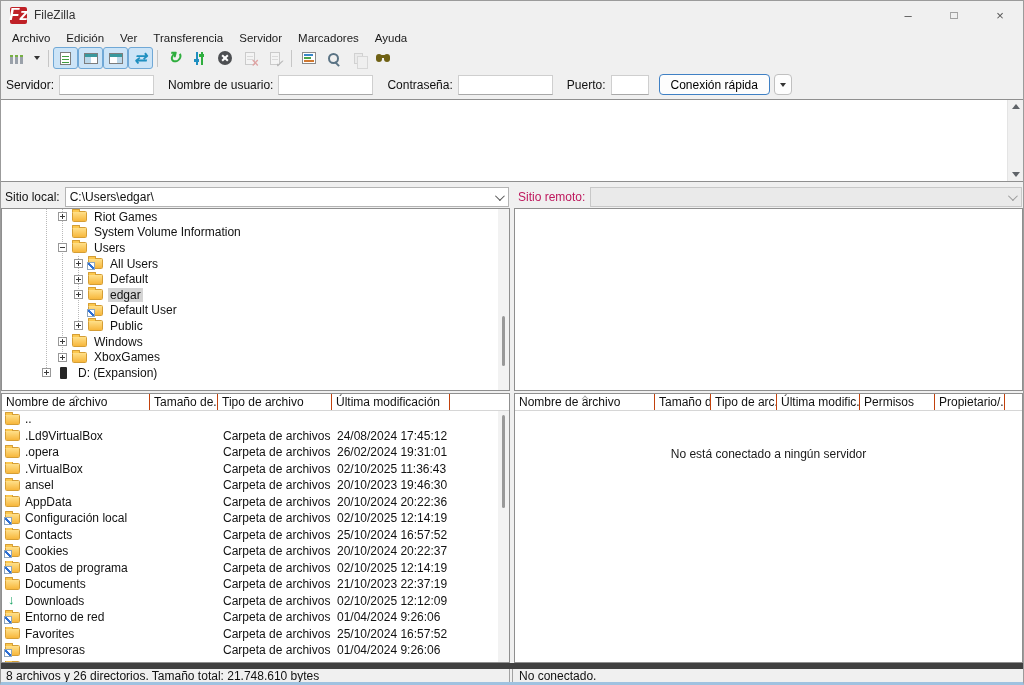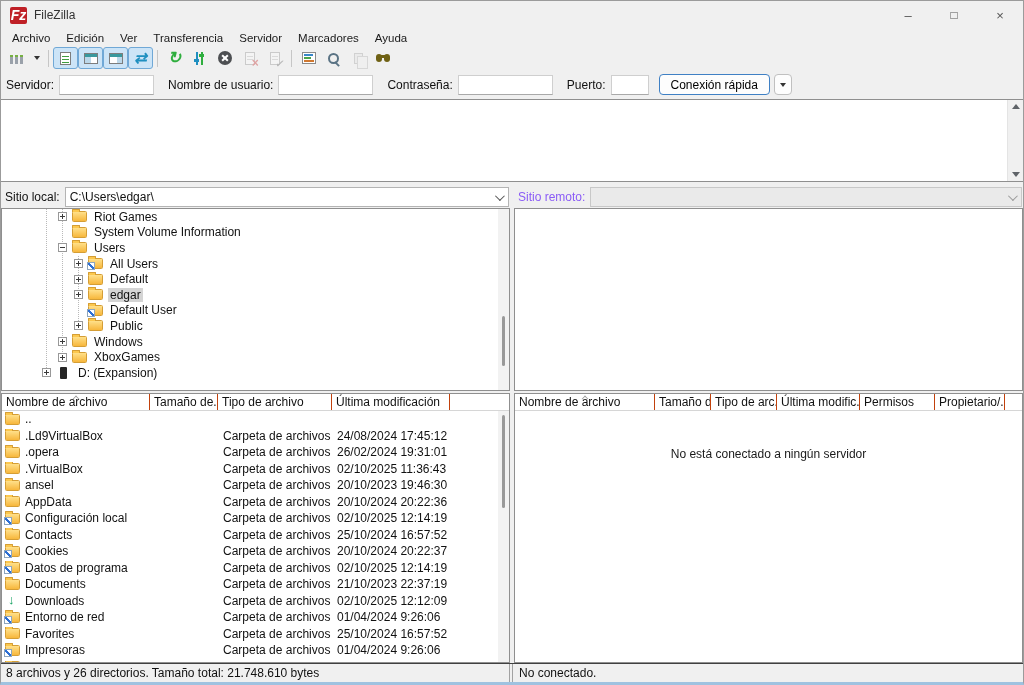--- a/index.html
+++ b/index.html
@@ -5,21 +5,21 @@
   * { box-sizing: border-box; margin: 0; padding: 0; }
   html,body { width:1024px; height:685px; overflow:hidden; }
   body { font-family:"Liberation Sans", sans-serif; font-size:12px; color:#111; background:#fff; }
 
   .window{ width:1024px; height:685px; display:flex; flex-direction:column;
            background:#f0f0f0; border:1px solid #9b9b9b; border-bottom:3px solid #9fc2e0; }
 
   
   .titlebar{ height:28px; flex:none; display:flex; align-items:center; padding-left:9px; gap:7px; }
   .fz-logo{ width:17px; height:17px; background:#bf2026; color:#fff; border-radius:2px;
-            font-weight:bold; font-style:italic; font-size:14px; display:flex; align-items:center; justify-content:center; flex:none;}
+            font-weight:bold; font-style:italic; font-size:17px; display:flex; align-items:center; justify-content:center; flex:none;}
   .title-text{ font-size:12px; color:#333; }
   .win-controls{ margin-left:auto; display:flex; height:100%; }
   .win-btn{ width:46px; height:100%; display:flex; align-items:center; justify-content:center;
             color:#555; font-size:13px; }
   .win-btn.max{ font-size:12px; }
 
   
   .menubar{ height:17px; flex:none; display:flex; align-items:center; padding-left:3px; }
   .menu-item{ padding:1px 8px; font-size:11.5px; color:#1a1a1a; }
 
@@ -89,21 +89,21 @@
 
   
   .panes{ flex:1; min-height:0; display:flex; padding-top:4px; }
   .pane{ display:flex; flex-direction:column; min-width:0; }
   .pane-left{ width:509px; flex:none; }
   .sash{ width:4px; flex:none; }
   .pane-right{ flex:1; }
 
   .siterow{ height:22px; flex:none; display:flex; align-items:center; padding:1px 1px; }
   .site-label{ padding:0 5px 0 3px; white-space:nowrap; }
-  .site-label.dim{ color:#8b5cf6; }
+  .site-label.dim{ color:#be185d; }
   .combo{ flex:1; height:20px; border:1px solid #b4b4b4; background:#fff; display:flex; align-items:center; padding:0 6px 0 4px; min-width:0; }
   .combo.disabled{ background:#eaeaea; border-color:#c8c8c8; }
   .combo .chev{ margin-left:auto; width:7px; height:7px; border-right:1.6px solid #555; border-bottom:1.6px solid #555; transform:rotate(45deg) translateY(-2px); flex:none;}
   .combo.disabled .chev{ border-color:#9a9a9a; }
 
   .treebox{ height:183px; flex:none; border:1px solid #8f8f8f; background:#fff; position:relative; overflow:hidden;
     background-image:
       repeating-linear-gradient(#b9b9b9 0 1px, transparent 1px 2px),
       repeating-linear-gradient(#b9b9b9 0 1px, transparent 1px 2px),
       repeating-linear-gradient(#b9b9b9 0 1px, transparent 1px 2px);
@@ -155,21 +155,21 @@
   .frow{ height:16.5px; display:flex; align-items:center; }
   .fc{ white-space:nowrap; overflow:hidden; flex:none; }
   .w1{ width:148px; display:flex; align-items:center; padding-left:3px; }
   .w1 .ti{ margin-right:5px; }
   .w2{ width:68px; }
   .w3{ width:114px; padding-left:5px; }
   .w4{ flex:1; padding-left:5px; }
   .empty-msg{ position:absolute; top:36px; left:0; right:0; text-align:center; color:#1a1a1a; }
 
   
-  .statusbar{ height:19px; flex:none; display:flex; align-items:center; background:#f0f0f0; border-top:1px solid #404040; }
+  .statusbar{ height:19px; flex:none; display:flex; align-items:center; background:#f0f0f0; border-top:6px solid #404040; }
   .status-left{ width:509px; flex:none; height:100%; display:flex; align-items:center; padding-left:5px; border-right:1px solid #a2a2a2; white-space:nowrap; overflow:hidden;}
   .status-gap{ width:3px; flex:none; height:100%; border-right:1px solid #a2a2a2; }
   .status-right{ flex:1; padding-left:6px; white-space:nowrap; overflow:hidden; }
 </style>
 </head>
 <body>
 
 <div class="window">
 
   <div class="titlebar">

